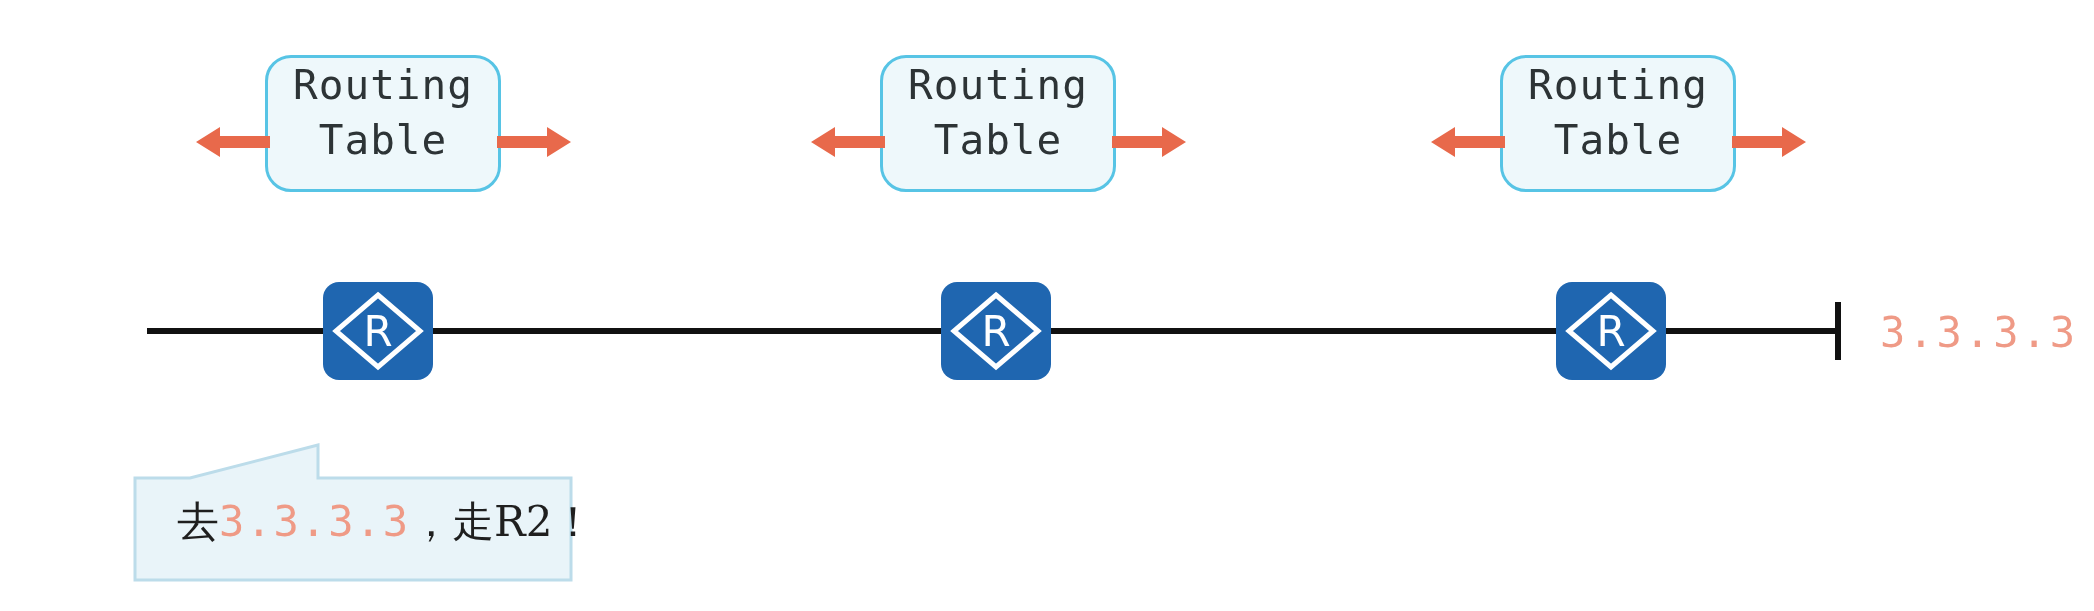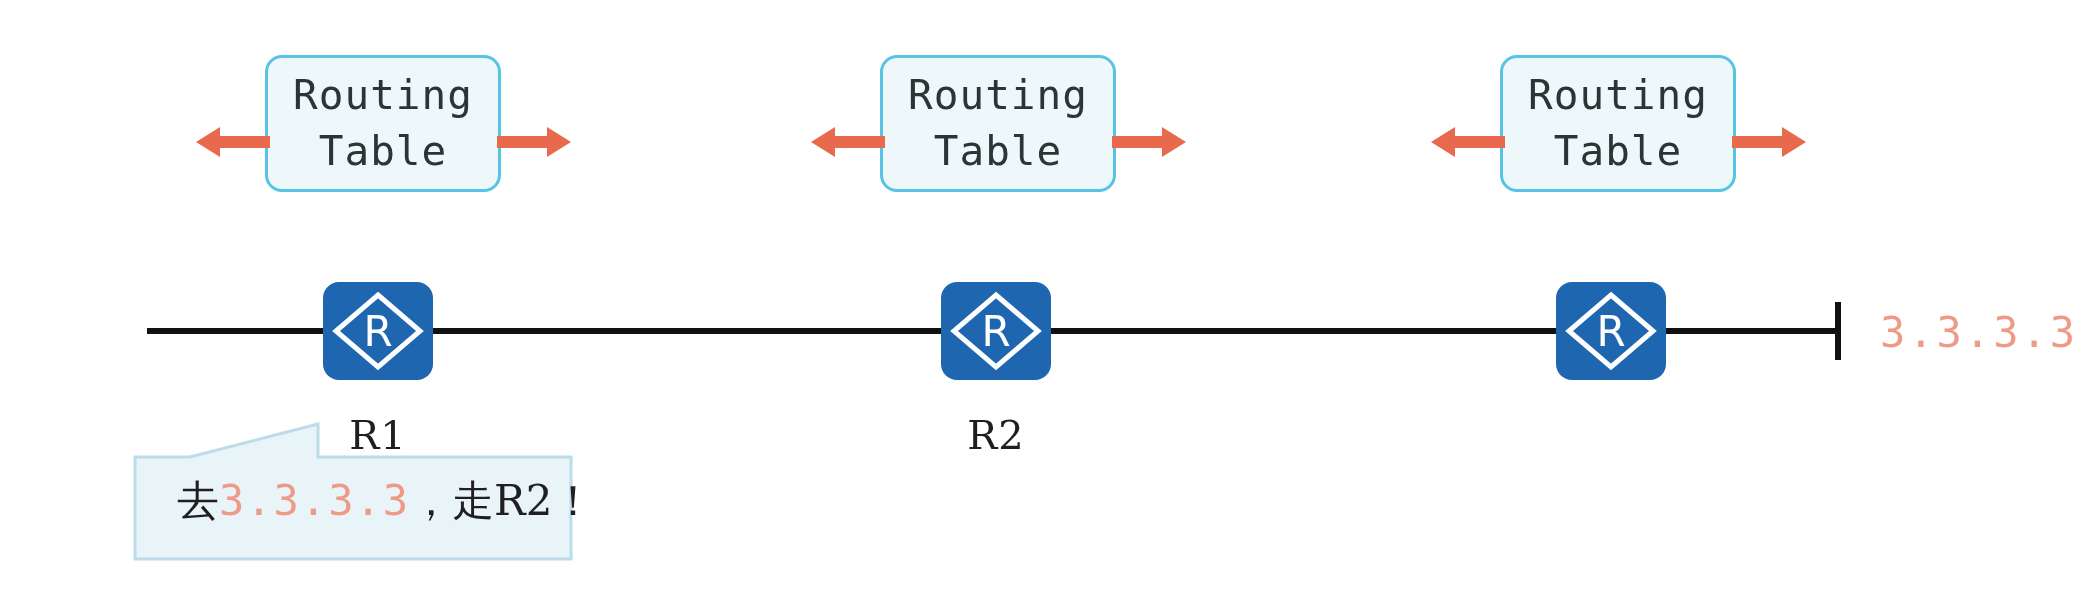--- a/index.html
+++ b/index.html
@@ -17,25 +17,24 @@
     background: #ffffff;
     overflow: hidden;
   }
 
   
   .rt-box {
     position: absolute;
     box-sizing: border-box;
     background: #eef8fb;
     border: 3px solid #57c4e5;
-    border-radius: 17px;
+    border-radius: 26px;
     display: flex;
     flex-direction: column;
     align-items: center;
-    justify-content: center;
     color: #2d3436;
     font-family: "DejaVu Sans Mono", "Liberation Mono", monospace;
     font-size: 41px;
     line-height: 1.35;
     letter-spacing: 1px;
     white-space: nowrap;
   }
   .rt-line { display: block; }
 
   
@@ -170,42 +169,40 @@
   <div class="backbone" style="left:147px; top:328px; width:1694px;"></div>
   <div class="terminator" style="left:1835px; top:302px; height:58px;"></div>
 
   <div class="router" style="left:323px; top:282px;">
     <svg viewBox="0 0 110 98">
       <rect x="0" y="0" width="110" height="98" rx="16" ry="16" fill="#1f66b0"></rect>
       <path d="M55 13 L97 49 L55 85 L13 49 Z" fill="none" stroke="#ffffff" stroke-width="5"></path>
       <text x="55" y="64" text-anchor="middle" fill="#ffffff" font-family="DejaVu Sans, Liberation Sans, sans-serif" font-size="42">R</text>
     </svg>
   </div>
-  <div class="router-label" style="left:303px; top:412px; width:150px;">R1</div>
 
   <div class="router" style="left:941px; top:282px;">
     <svg viewBox="0 0 110 98">
       <rect x="0" y="0" width="110" height="98" rx="16" ry="16" fill="#1f66b0"></rect>
       <path d="M55 13 L97 49 L55 85 L13 49 Z" fill="none" stroke="#ffffff" stroke-width="5"></path>
       <text x="55" y="64" text-anchor="middle" fill="#ffffff" font-family="DejaVu Sans, Liberation Sans, sans-serif" font-size="42">R</text>
     </svg>
   </div>
-  <div class="router-label" style="left:921px; top:412px; width:150px;">R2</div>
 
   <div class="router" style="left:1556px; top:282px;">
     <svg viewBox="0 0 110 98">
       <rect x="0" y="0" width="110" height="98" rx="16" ry="16" fill="#1f66b0"></rect>
       <path d="M55 13 L97 49 L55 85 L13 49 Z" fill="none" stroke="#ffffff" stroke-width="5"></path>
       <text x="55" y="64" text-anchor="middle" fill="#ffffff" font-family="DejaVu Sans, Liberation Sans, sans-serif" font-size="42">R</text>
     </svg>
   </div>
 
   <div class="ip-label" style="left:1880px; top:308px;">3.3.3.3</div>
 
-  <div class="callout" style="left:133px; top:421px; width:440px; height:140px;">
+  <div class="callout" style="left:133px; top:442px; width:440px; height:140px;">
     <svg width="440" height="140" viewBox="0 0 440 140">
       <path d="M2,36 L57,36 L185,3 L185,36 L438,36 L438,138 L2,138 Z" fill="#e9f4f9" stroke="#bcdcea" stroke-width="3"></path>
     </svg>
     <div class="callout-text">
       <span>去</span><span class="ip">3.3.3.3</span><span class="tail-txt">，走R2！</span>
     </div>
   </div>
 
 </div>
 

